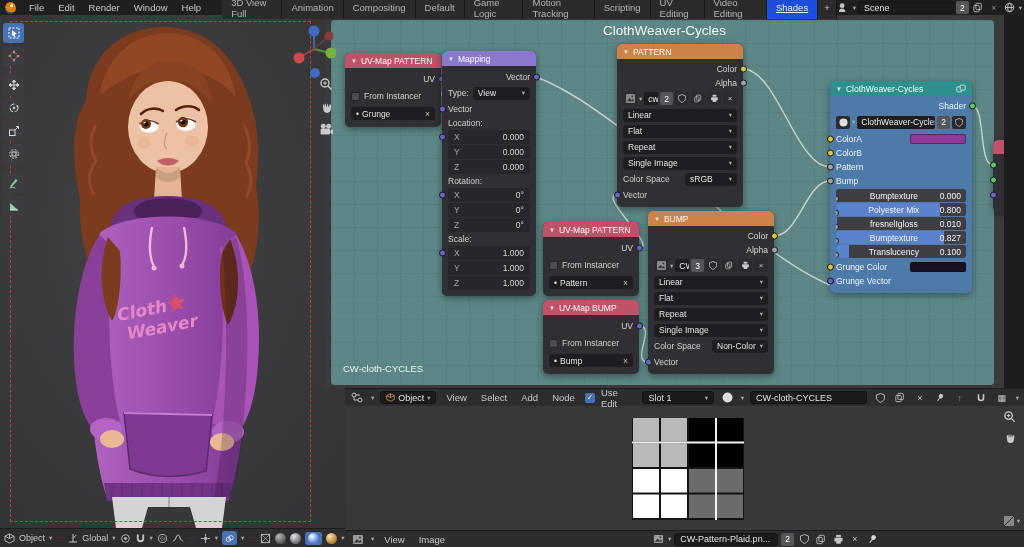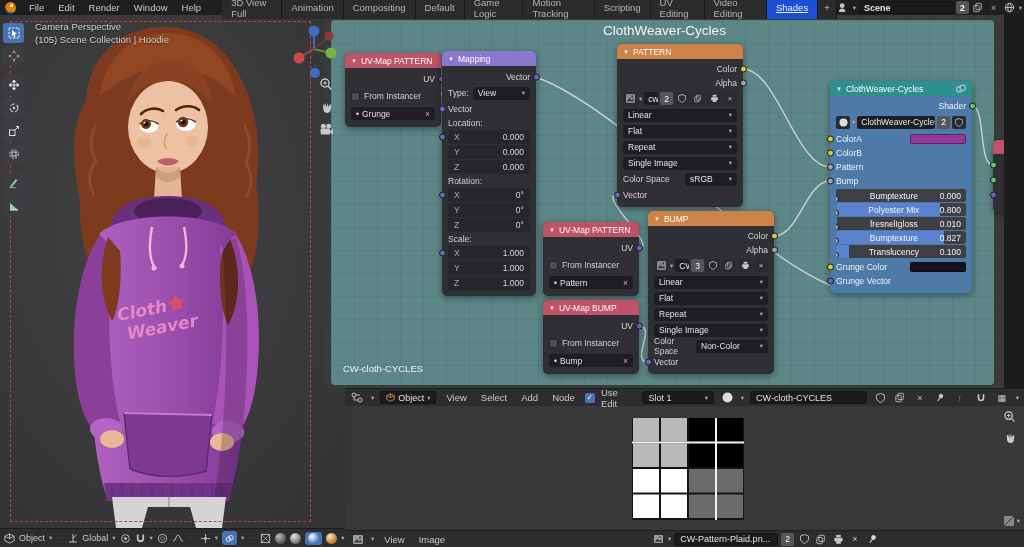--- a/index.html
+++ b/index.html
@@ -10,21 +10,21 @@
   
   #topbar { position:absolute; left:0; top:0; width:1024px; height:15px; background:#1f1f1f;
     display:flex; align-items:center; font-size:9.5px; color:#c9c9c9; z-index:40; }
   .blogo { width:12px; height:12px; border-radius:50%; margin:0 6px 0 5px;
     background:radial-gradient(circle at 62% 32%, #ffffff 0 1.5px, #e87d0d 1.6px 62%, #265787 63%); }
   .tmenu { padding:0 7px; cursor:default; }
   #tabs { display:flex; margin-left:14px; height:22px; align-items:stretch; }
   .tab { padding:0 9px; display:flex; align-items:center; background:#2b2b2b; border-right:1px solid #191919; color:#b4b4b4; }
   .tab.active { background:#1d4ed8; color:#f0f0f0;text-decoration:underline; }
   .tab.newtab { background:#2b2b2b; color:#cfcfcf; padding:0 6px; }
-  #scenewrap { margin-left:auto; display:flex; align-items:center; gap:2px; padding-right:2px;font-weight:bold; }
+  #scenewrap { margin-left:auto; display:flex; align-items:center; gap:2px; padding-right:2px; }
   .hfield { display:inline-flex; align-items:center; gap:3px; background:#1b1b1e; border:1px solid #141414;
     border-radius:3px; height:13px; padding:0 5px; font-size:9px; color:#e0e0e0; white-space:nowrap; }
   .badge { background:#55555a; color:#fff; border-radius:2px; height:13px; padding:0 4px; font-size:8.5px;
     display:flex; align-items:center; }
   .ibox { width:14px; height:13px; border-radius:2px; display:flex; align-items:center; justify-content:center;
     color:#c6c6c6; font-size:9px; background:transparent; }
   .caret { font-size:6.5px; color:#aaa; }
 
   
   #viewport { position:absolute; left:0; top:15px; width:345px; height:513px; background:#3a3a3c; overflow:hidden; }
@@ -242,24 +242,20 @@
       <path d="M230 224 C242 254 240 290 228 310 C220 294 218 258 222 238 Z" fill="#6e331c"></path>
 
       <path d="M236 222 C248 260 250 330 244 400 C240 450 236 470 229 482 L214 482 C226 420 230 310 222 230 Z" fill="rgba(30,5,40,.22)"></path>
 
       <path d="M112 482 L226 482 L222 513 L196 513 L190 492 L148 492 L142 513 L116 513 Z" fill="#d4d4d6"></path>
       <path d="M169 482 V492" stroke="#9d9da0" stroke-width="1.5"></path>
     </svg>
 
     <div id="cam-border"></div>
 
-    <div id="vp-overlay">
-      <div>Camera Perspective</div>
-      <div>(105) Scene Collection | Hoodie</div>
-    </div>
 
     
     <div id="vtools">
       <div class="tool active">
         <svg class="ic" width="12" height="12" viewBox="0 0 12 12">
             <rect x="1" y="1" width="10" height="10" fill="none" stroke="#fff" stroke-dasharray="2 1.4"></rect>
             <path d="M4 3 L9 7 L6.6 7.4 L7.6 10 L6.3 10.4 L5.4 8 L3.8 9.4 Z" fill="#fff"></path>
           </svg>
       </div>
       <div class="tool">
@@ -687,21 +683,21 @@
             </span>
           </div>
         <div class="nrow" style="height:16px">
             <span class="nfield ndrop">
               <span>Single Image</span>
               <span class="caret">▾</span>
             </span>
           </div>
         <div class="nrow" style="height:16px">
             <span class="nlabel" style="flex:1">Color Space</span>
-          <span class="nfield ndrop" style="flex:none;width:72px">
+          <span class="nfield ndrop" style="flex:none;width:56px">
               <span>Non-Color</span>
               <span class="caret">▾</span>
             </span>
           </div>
         <div class="nrow" style="height:15px">
             <span class="sock l s-purple"></span>
             <span>Vector</span>
           </div>
       </div>
     </div>

